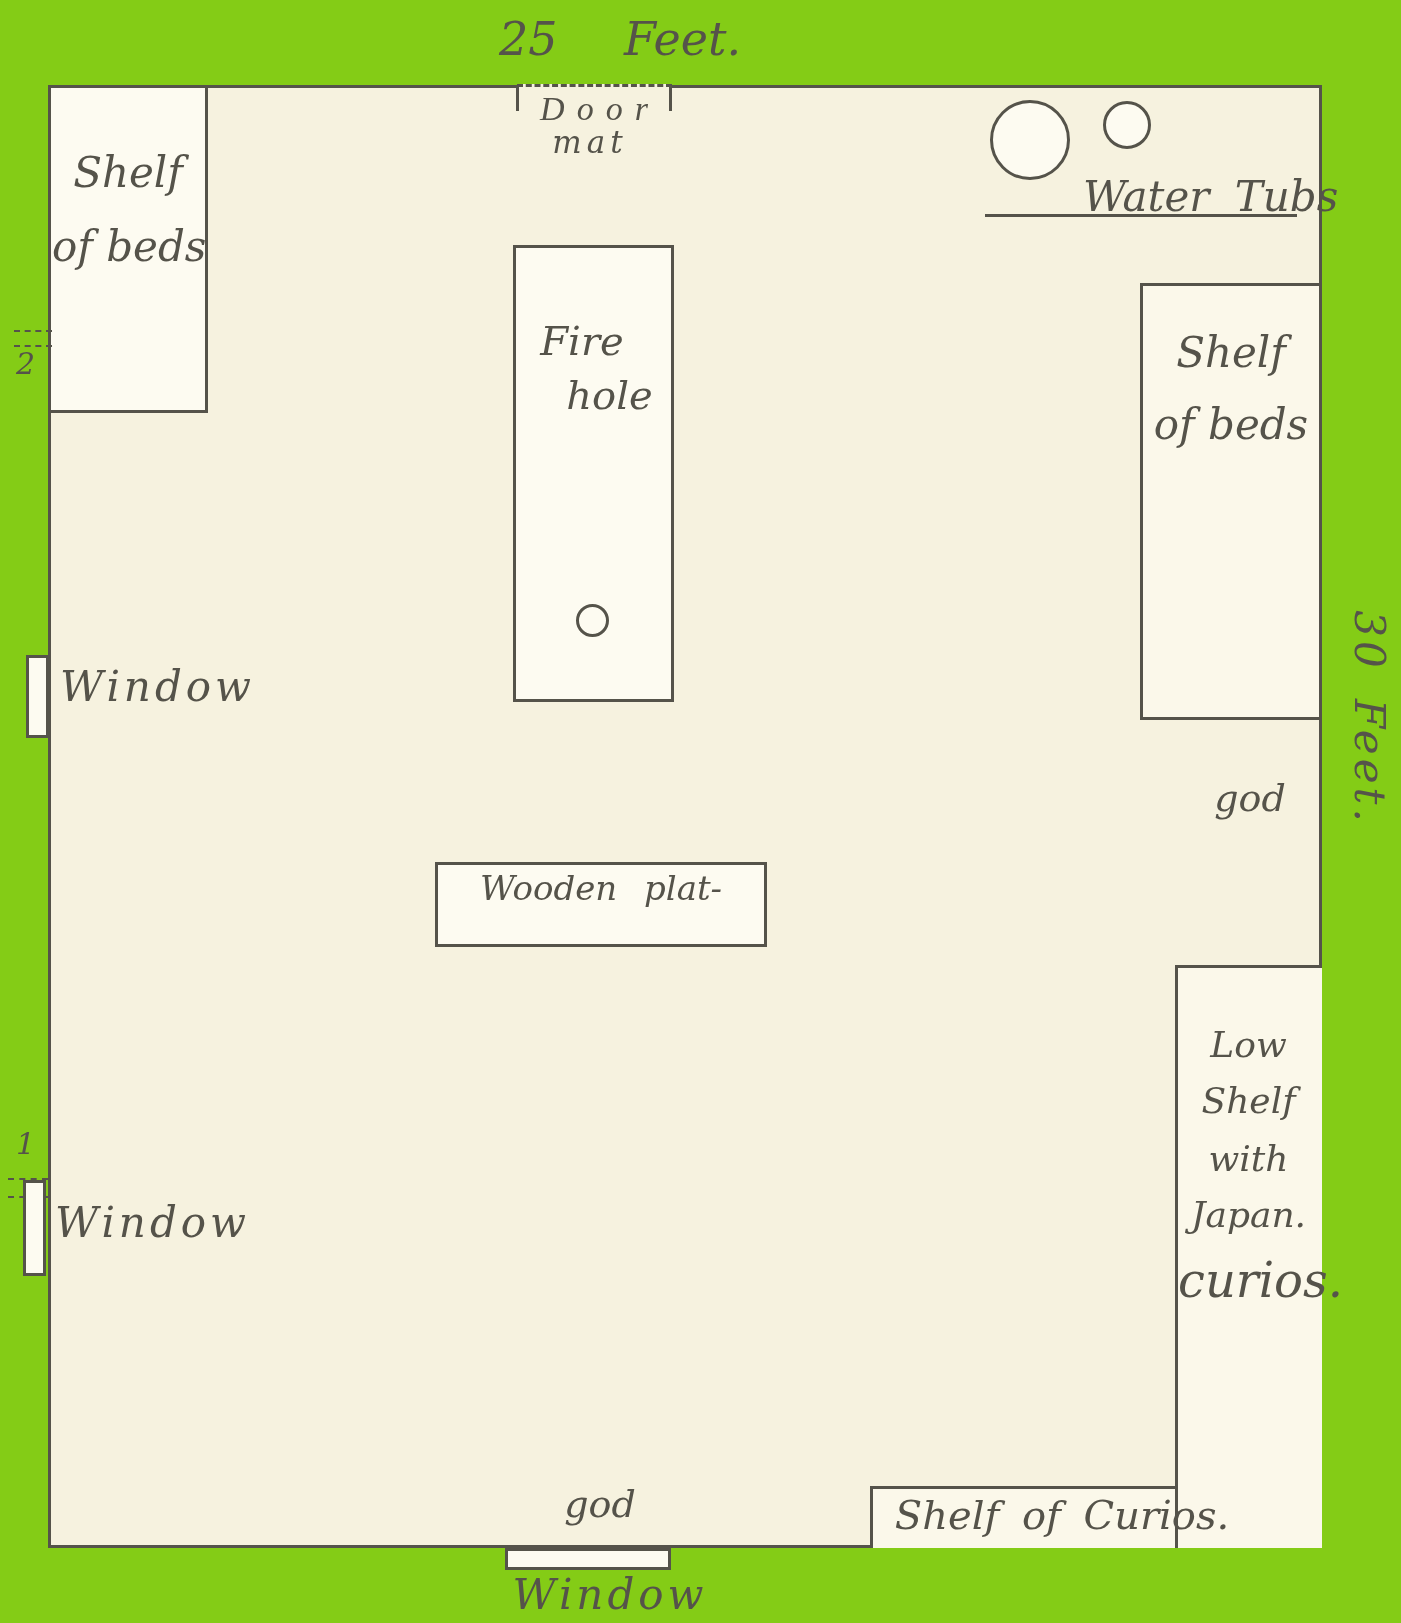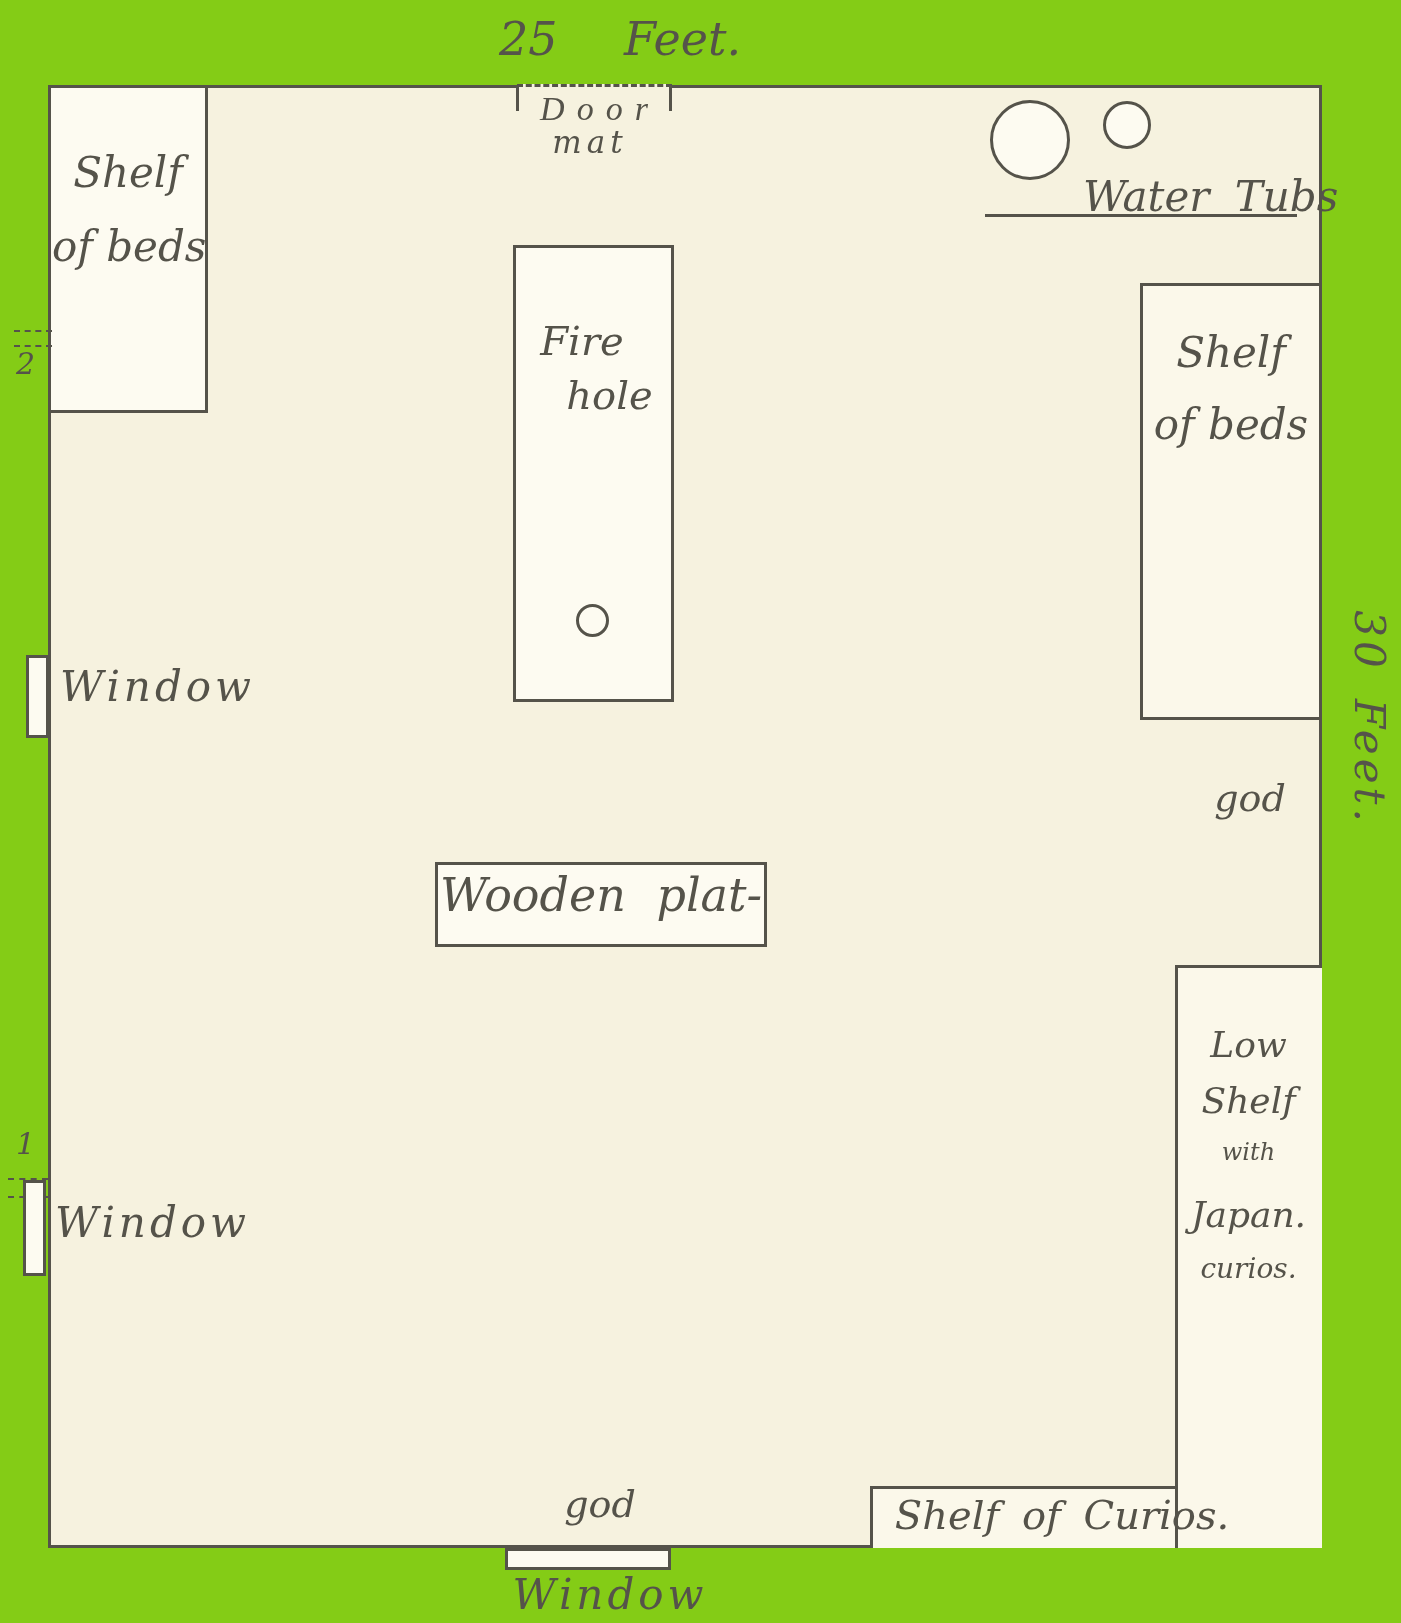--- a/index.html
+++ b/index.html
@@ -108,34 +108,34 @@
   <div class="lbl ctr" style="left:1143px;top:400px;width:176px;font-size:42px;">of beds</div>
 
   <div class="lbl ctr rot90" style="left:1238px;top:692px;width:260px;height:52px;font-size:42px;letter-spacing:4px;word-spacing:10px;">30 Feet.</div>
 
   <div class="lbl ctr" style="left:1180px;top:776px;width:140px;font-size:38px;">god</div>
 
   <div class="box" style="left:26px;top:655px;width:23px;height:83px;"></div>
   <div class="lbl" style="left:60px;top:662px;font-size:42px;letter-spacing:4px;">Window</div>
 
   <div class="box" style="left:435px;top:862px;width:332px;height:85px;"></div>
-  <div class="lbl ctr" style="left:440px;top:868px;width:322px;font-size:46px;word-spacing:16px;">Wooden plat-</div>
+  <div class="lbl ctr" style="left:440px;top:868px;width:322px;font-size:34px;word-spacing:16px;">Wooden plat-</div>
 
   <div class="lbl" style="left:16px;top:1126px;font-size:30px;">1</div>
   <div class="dash" style="left:8px;top:1178px;width:40px;"></div>
   <div class="dash" style="left:8px;top:1196px;width:40px;"></div>
   <div class="box" style="left:23px;top:1180px;width:23px;height:96px;"></div>
   <div class="lbl" style="left:55px;top:1198px;font-size:42px;letter-spacing:4px;">Window</div>
 
   <div class="lshape" style="left:1175px;top:965px;width:147px;height:583px;"></div>
   <div class="lbl ctr" style="left:1178px;top:1024px;width:141px;font-size:36px;">Low</div>
   <div class="lbl ctr" style="left:1178px;top:1080px;width:141px;font-size:36px;">Shelf</div>
-  <div class="lbl ctr" style="left:1178px;top:1138px;width:141px;font-size:24px;">with</div>
+  <div class="lbl ctr" style="left:1178px;top:1138px;width:141px;font-size:36px;">with</div>
   <div class="lbl ctr" style="left:1178px;top:1194px;width:141px;font-size:36px;">Japan.</div>
-  <div class="lbl ctr" style="left:1178px;top:1252px;width:141px;font-size:28px;">curios.</div>
+  <div class="lbl ctr" style="left:1178px;top:1252px;width:141px;font-size:48px;">curios.</div>
 
   <div class="lshape" style="left:870px;top:1486px;width:305px;height:62px;"></div>
   <div class="lbl ctr" style="left:872px;top:1492px;width:380px;font-size:40px;word-spacing:10px;">Shelf of Curios.</div>
 
   <div class="lbl ctr" style="left:530px;top:1482px;width:140px;font-size:38px;">god</div>
 
   <div class="box" style="left:505px;top:1548px;width:166px;height:22px;"></div>
   <div class="lbl ctr" style="left:495px;top:1570px;width:230px;font-size:42px;letter-spacing:4px;">Window</div>
 
 </div>

